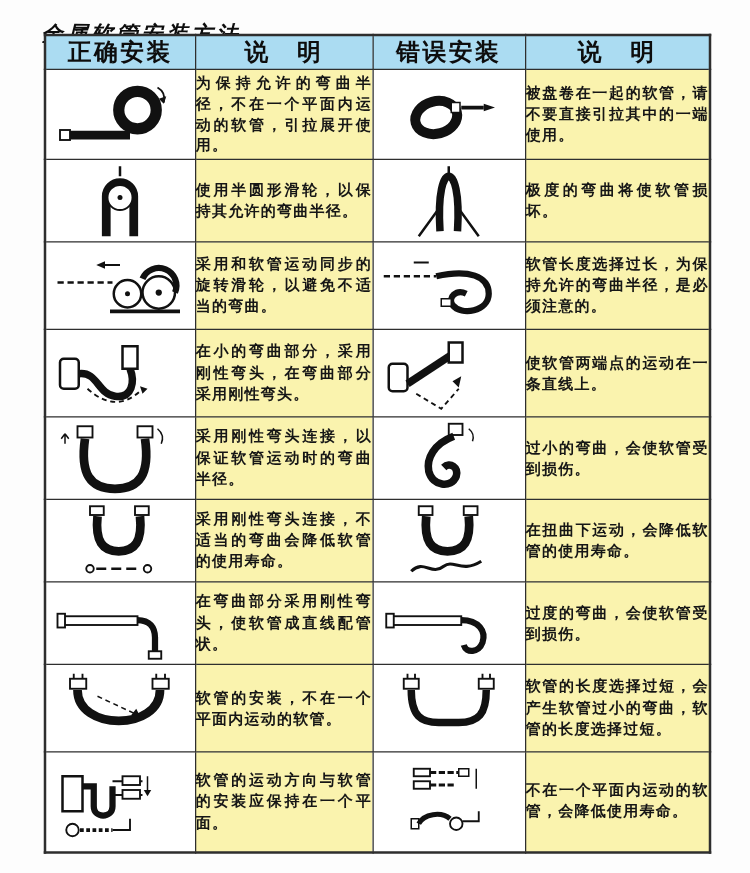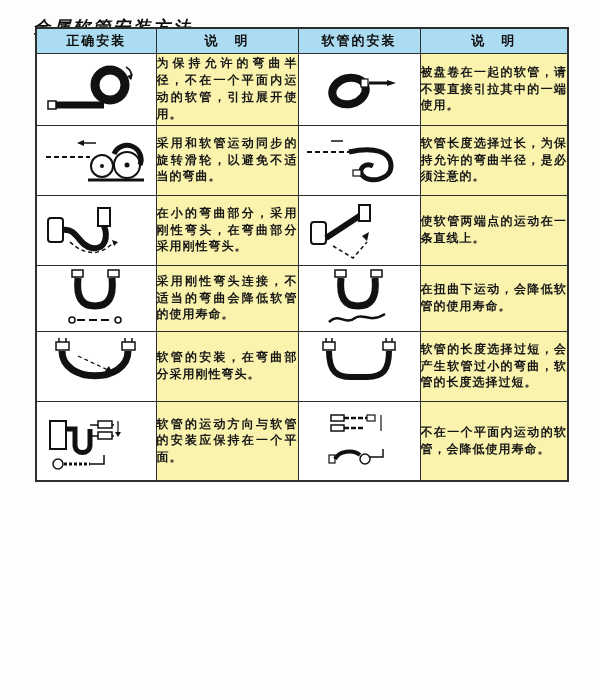--- a/index.html
+++ b/index.html
@@ -21,21 +21,21 @@
   table.install{
     position:absolute;left:35px;top:27px;width:532px;
     border-collapse:collapse;table-layout:fixed;
     border:2px solid var(--border);
   }
   table.install th, table.install td{
     border:1px solid var(--border);padding:0;vertical-align:middle;
   }
   th.hdr{
     background:var(--header-bg);height:23px;
-    font-size:13px;font-weight:bold;letter-spacing:2px;color:#0d0d0d;
+    font-size:19px;font-weight:bold;letter-spacing:2px;color:#0d0d0d;
     text-align:center;
   }
   td.img-cell{background:#ffffff;text-align:center;}
   td.note-cell{
     background:var(--note-bg);
     font-size:12px;font-weight:bold;line-height:1.4;letter-spacing:1px;
     padding:5px 8px;text-align:justify;color:#161616;
   }
   svg.illus{display:block;margin:0 auto;}
 </style>
@@ -48,21 +48,21 @@
   <colgroup>
     <col style="width:120px">
       <col style="width:142px">
       <col style="width:122px">
       <col style="width:148px">
   </colgroup>
   <thead>
     <tr style="height:25px">
       <th class="hdr">正确安装</th>
       <th class="hdr">说　明</th>
-      <th class="hdr">软管的安装</th>
+      <th class="hdr">错误安装</th>
       <th class="hdr">说　明</th>
     </tr>
   </thead>
   <tbody>
 
     <tr style="height:72px">
       <td class="img-cell">
         <svg class="illus" width="112" height="60" viewBox="0 0 112 60">
           <circle cx="70" cy="26" r="15" fill="none" stroke="#111" stroke-width="9"></circle>
           <path d="M12 46 H64" stroke="#111" stroke-width="7"></path>
@@ -76,20 +76,39 @@
         <svg class="illus" width="112" height="60" viewBox="0 0 112 60">
           <ellipse cx="46" cy="32" rx="17" ry="13" fill="none" stroke="#111" stroke-width="8" transform="rotate(-15 46 32)"></ellipse>
           <rect x="58" y="20" width="7" height="8" fill="#fff" stroke="#111" stroke-width="1.2"></rect>
           <path d="M66 24 H84" stroke="#111" stroke-width="3"></path>
           <path d="M84 21 l9 3 l-9 3 z" fill="#111"></path>
         </svg>
       </td>
       <td class="note-cell">被盘卷在一起的软管，请不要直接引拉其中的一端使用。</td>
     </tr>
 
+    <tr style="height:66px">
+      <td class="img-cell">
+        <svg class="illus" width="112" height="60" viewBox="0 0 112 60">
+          <path d="M56 2 V10" stroke="#111" stroke-width="2"></path>
+          <path d="M45 58 V26 A11 11 0 0 1 67 26 V58" fill="none" stroke="#111" stroke-width="7"></path>
+          <circle cx="56" cy="27" r="10" fill="#fff" stroke="#111" stroke-width="1.5"></circle>
+          <circle cx="56" cy="27" r="2" fill="#111"></circle>
+        </svg>
+      </td>
+      <td class="note-cell">使用半圆形滑轮，以保持其允许的弯曲半径。</td>
+      <td class="img-cell">
+        <svg class="illus" width="112" height="60" viewBox="0 0 112 60">
+          <path d="M56 2 V8" stroke="#111" stroke-width="2"></path>
+          <path d="M49 54 C47 22 52 10 56 10 C60 10 65 22 63 54" fill="none" stroke="#111" stroke-width="6"></path>
+          <path d="M32 58 L48 36 M80 58 L64 36" stroke="#111" stroke-width="2"></path>
+        </svg>
+      </td>
+      <td class="note-cell">极度的弯曲将使软管损坏。</td>
+    </tr>
 
     <tr style="height:70px">
       <td class="img-cell">
         <svg class="illus" width="112" height="60" viewBox="0 0 112 60">
           <path d="M6 27 H50" stroke="#111" stroke-width="2" stroke-dasharray="5 3"></path>
           <path d="M44 13 H56" stroke="#111" stroke-width="1.5"></path>
           <path d="M44 10 l-7 3 l7 3 z" fill="#111"></path>
           <circle cx="62" cy="36" r="11" fill="#fff" stroke="#111" stroke-width="2"></circle>
           <circle cx="62" cy="36" r="2" fill="#111"></circle>
           <circle cx="87" cy="35" r="13" fill="#fff" stroke="#111" stroke-width="2"></circle>
@@ -126,20 +145,40 @@
           <rect x="8" y="22" width="15" height="22" rx="3" fill="#fff" stroke="#111" stroke-width="2"></rect>
           <path d="M23 38 L58 15" stroke="#111" stroke-width="6"></path>
           <rect x="56" y="5" width="11" height="16" fill="#fff" stroke="#111" stroke-width="2"></rect>
           <path d="M30 46 L50 58 L64 42" fill="none" stroke="#111" stroke-width="1.5" stroke-dasharray="4 3"></path>
           <path d="M66 32 l-2 9 l-5 -5 z" fill="#111"></path>
         </svg>
       </td>
       <td class="note-cell">使软管两端点的运动在一条直线上。</td>
     </tr>
 
+    <tr style="height:66px">
+      <td class="img-cell">
+        <svg class="illus" width="112" height="60" viewBox="0 0 112 60">
+          <rect x="22" y="4" width="12" height="9" fill="#fff" stroke="#111" stroke-width="1.5"></rect>
+          <rect x="70" y="4" width="12" height="9" fill="#fff" stroke="#111" stroke-width="1.5"></rect>
+          <path d="M28 14 C24 42 32 54 52 54 C72 54 80 42 76 14" fill="none" stroke="#111" stroke-width="7"></path>
+          <path d="M86 6 q6 5 3 12" fill="none" stroke="#111" stroke-width="1.2"></path>
+          <path d="M12 18 v-8 m0 0 l-3 4 m3 -4 l3 4" fill="none" stroke="#111" stroke-width="1.2"></path>
+        </svg>
+      </td>
+      <td class="note-cell">采用刚性弯头连接，以保证软管运动时的弯曲半径。</td>
+      <td class="img-cell">
+        <svg class="illus" width="112" height="60" viewBox="0 0 112 60">
+          <rect x="56" y="2" width="11" height="9" fill="#fff" stroke="#111" stroke-width="1.5"></rect>
+          <path d="M60 12 C44 18 38 30 40 40 C43 52 58 54 62 44 C64 37 57 32 52 37" fill="none" stroke="#111" stroke-width="6"></path>
+          <path d="M72 6 q5 4 3 10" fill="none" stroke="#111" stroke-width="1.2"></path>
+        </svg>
+      </td>
+      <td class="note-cell">过小的弯曲，会使软管受到损伤。</td>
+    </tr>
 
     <tr style="height:66px">
       <td class="img-cell">
         <svg class="illus" width="112" height="60" viewBox="0 0 112 60">
           <rect x="32" y="2" width="11" height="7" fill="#fff" stroke="#111" stroke-width="1.5"></rect>
           <rect x="68" y="2" width="11" height="7" fill="#fff" stroke="#111" stroke-width="1.5"></rect>
           <path d="M38 10 C36 30 42 38 55 38 C68 38 74 30 72 10" fill="none" stroke="#111" stroke-width="7"></path>
           <circle cx="32" cy="52" r="3" fill="#fff" stroke="#111" stroke-width="1.5"></circle>
           <path d="M37 52 H73" stroke="#111" stroke-width="2" stroke-dasharray="8 4"></path>
           <circle cx="78" cy="52" r="3" fill="#fff" stroke="#111" stroke-width="1.5"></circle>
@@ -150,33 +189,52 @@
         <svg class="illus" width="112" height="60" viewBox="0 0 112 60">
           <rect x="32" y="2" width="11" height="7" fill="#fff" stroke="#111" stroke-width="1.5"></rect>
           <rect x="68" y="2" width="11" height="7" fill="#fff" stroke="#111" stroke-width="1.5"></rect>
           <path d="M38 10 C36 30 42 38 55 38 C68 38 74 30 72 10" fill="none" stroke="#111" stroke-width="7"></path>
           <path d="M26 54 C36 44 42 58 52 50 C60 44 66 56 82 46" fill="none" stroke="#111" stroke-width="2.5"></path>
         </svg>
       </td>
       <td class="note-cell">在扭曲下运动，会降低软管的使用寿命。</td>
     </tr>
 
+    <tr style="height:66px">
+      <td class="img-cell">
+        <svg class="illus" width="112" height="60" viewBox="0 0 112 60">
+          <rect x="10" y="24" width="60" height="7" fill="#fff" stroke="#111" stroke-width="1.5"></rect>
+          <rect x="6" y="22" width="6" height="11" fill="#fff" stroke="#111" stroke-width="1.5"></rect>
+          <path d="M70 27 C80 27 84 33 84 41 V54" fill="none" stroke="#111" stroke-width="5"></path>
+          <rect x="79" y="52" width="10" height="6" fill="#fff" stroke="#111" stroke-width="1.5"></rect>
+        </svg>
+      </td>
+      <td class="note-cell">在弯曲部分采用刚性弯头，使软管成直线配管状。</td>
+      <td class="img-cell">
+        <svg class="illus" width="112" height="60" viewBox="0 0 112 60">
+          <rect x="10" y="24" width="56" height="7" fill="#fff" stroke="#111" stroke-width="1.5"></rect>
+          <rect x="6" y="22" width="6" height="11" fill="#fff" stroke="#111" stroke-width="1.5"></rect>
+          <path d="M66 27 C80 27 86 36 83 45 C80 53 70 54 68 47" fill="none" stroke="#111" stroke-width="5"></path>
+        </svg>
+      </td>
+      <td class="note-cell">过度的弯曲，会使软管受到损伤。</td>
+    </tr>
 
     <tr style="height:70px">
       <td class="img-cell">
         <svg class="illus" width="112" height="60" viewBox="0 0 112 60">
           <rect x="16" y="6" width="13" height="8" fill="#fff" stroke="#111" stroke-width="1.5"></rect>
           <rect x="82" y="6" width="13" height="8" fill="#fff" stroke="#111" stroke-width="1.5"></rect>
           <path d="M19 2 v4 M26 2 v4 M85 2 v4 M92 2 v4" stroke="#111" stroke-width="1.5"></path>
           <path d="M22 15 C22 48 88 48 88 15" fill="none" stroke="#111" stroke-width="7"></path>
           <path d="M38 20 L68 34" stroke="#111" stroke-width="1.2" stroke-dasharray="4 3"></path>
           <path d="M72 36 l-7 -1 l4 -5 z" fill="#111"></path>
         </svg>
       </td>
-      <td class="note-cell">软管的安装，在弯曲部分采用刚性弯头。</td>
+      <td class="note-cell">软管的安装，不在一个平面内运动的软管。</td>
       <td class="img-cell">
         <svg class="illus" width="112" height="60" viewBox="0 0 112 60">
           <rect x="20" y="6" width="12" height="8" fill="#fff" stroke="#111" stroke-width="1.5"></rect>
           <rect x="80" y="6" width="12" height="8" fill="#fff" stroke="#111" stroke-width="1.5"></rect>
           <path d="M23 2 v4 M29 2 v4 M83 2 v4 M89 2 v4" stroke="#111" stroke-width="1.5"></path>
           <path d="M26 15 C26 36 34 41 48 41 H64 C80 41 86 34 86 15" fill="none" stroke="#111" stroke-width="6"></path>
         </svg>
       </td>
       <td class="note-cell">软管的长度选择过短，会产生软管过小的弯曲，软管的长度选择过短。</td>
     </tr>

